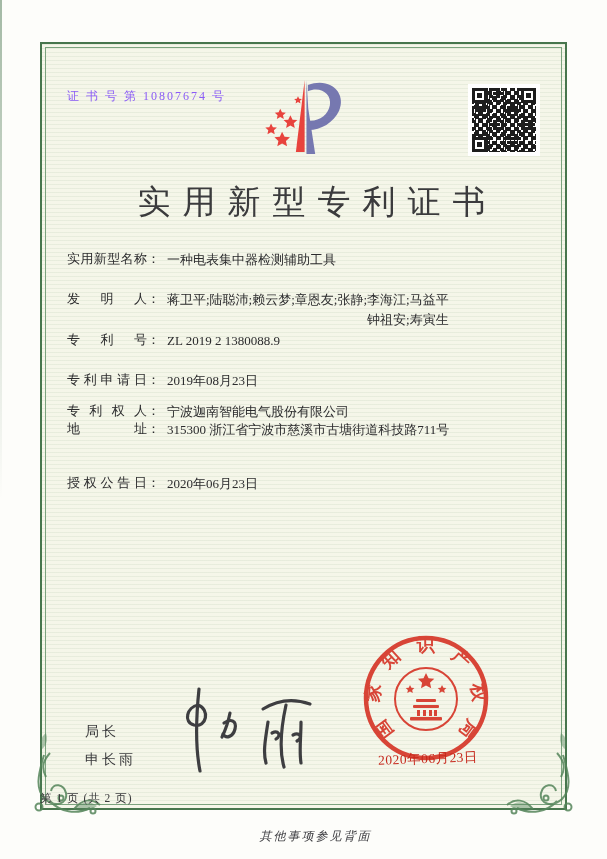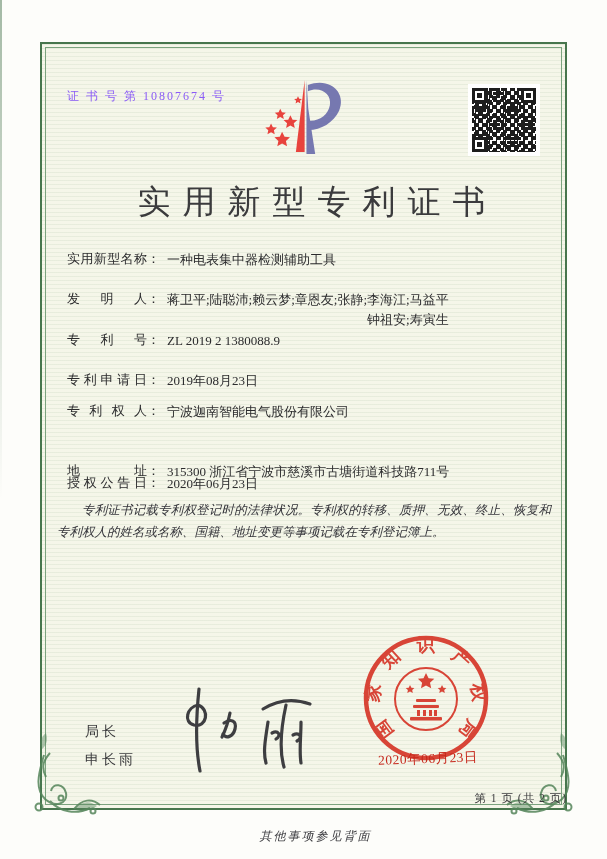--- a/index.html
+++ b/index.html
@@ -60,21 +60,21 @@
   }
   .body-text p{margin:0;text-indent:2em;}
   
   .signer{position:absolute;left:85px;top:718px;font-size:14px;letter-spacing:3px;color:#3a3a3c;line-height:28px;}
   .signature{position:absolute;left:168px;top:678px;}
   .seal{position:absolute;left:361px;top:633px;opacity:.93;}
   .seal-date{
     position:absolute;left:363px;top:750px;width:130px;text-align:center;
     color:#c6281c;font-size:13.5px;letter-spacing:.5px;transform:rotate(-2deg);font-weight:500;
   }
-  .page-no{position:absolute;left:40px;top:791px;width:527px;text-align:right;font-size:11.5px;letter-spacing:1px;color:#3a3a3c;}
+  .page-no{position:absolute;left:40px;top:791px;width:527px;text-align:left;font-size:11.5px;letter-spacing:1px;color:#3a3a3c;}
   .back-note{position:absolute;left:12px;top:828px;width:607px;text-align:center;font-style:italic;font-size:12px;letter-spacing:2px;color:#3c3c40;}
   .ornament{position:absolute;width:100px;height:100px;}
   .orn-bl{left:30px;bottom:40px;}
   .orn-br{right:30px;bottom:40px;transform:scaleX(-1);}
 </style>
 </head>
 <body>
 
 <div class="scan-edge"></div>
 
@@ -142,30 +142,29 @@
   </div>
   <div class="frow" style="top:331px">
     <span class="flabel">专利号</span><span class="fcolon">：</span><span class="fvalue">ZL 2019 2 1380088.9</span>
   </div>
   <div class="frow" style="top:371px">
     <span class="flabel">专利申请日</span><span class="fcolon">：</span><span class="fvalue">2019年08月23日</span>
   </div>
   <div class="frow" style="top:402px">
     <span class="flabel">专利权人</span><span class="fcolon">：</span><span class="fvalue">宁波迦南智能电气股份有限公司</span>
   </div>
-  <div class="frow" style="top:462px">
+  <div class="frow" style="top:420px">
     <span class="flabel">地址</span><span class="fcolon">：</span><span class="fvalue">315300 浙江省宁波市慈溪市古塘街道科技路711号</span>
   </div>
   <div class="frow" style="top:474px;width:470px">
     <span class="flabel">授权公告日</span><span class="fcolon">：</span><span class="fvalue">2020年06月23日</span>
   </div>
 </div>
 
 <div class="body-text">
-  <p>专利证书记载专利权登记时的法律状况。专利权的转移、质押、无效、终止、恢复和专利权人的姓名或名称、国籍、地址变更等事项记载在专利登记簿上。</p>
 </div>
 
 <div class="signer">
   <div>局长</div>
   <div>申长雨</div>
 </div>
 
 <svg class="signature" width="160" height="100" viewBox="0 0 160 100">
   <g fill="none" stroke="#2f2f33" stroke-width="3.2" stroke-linecap="round" opacity=".92">
     <path d="M30,27 C19,29 15,44 26,47 C39,50 42,31 30,27"></path>

